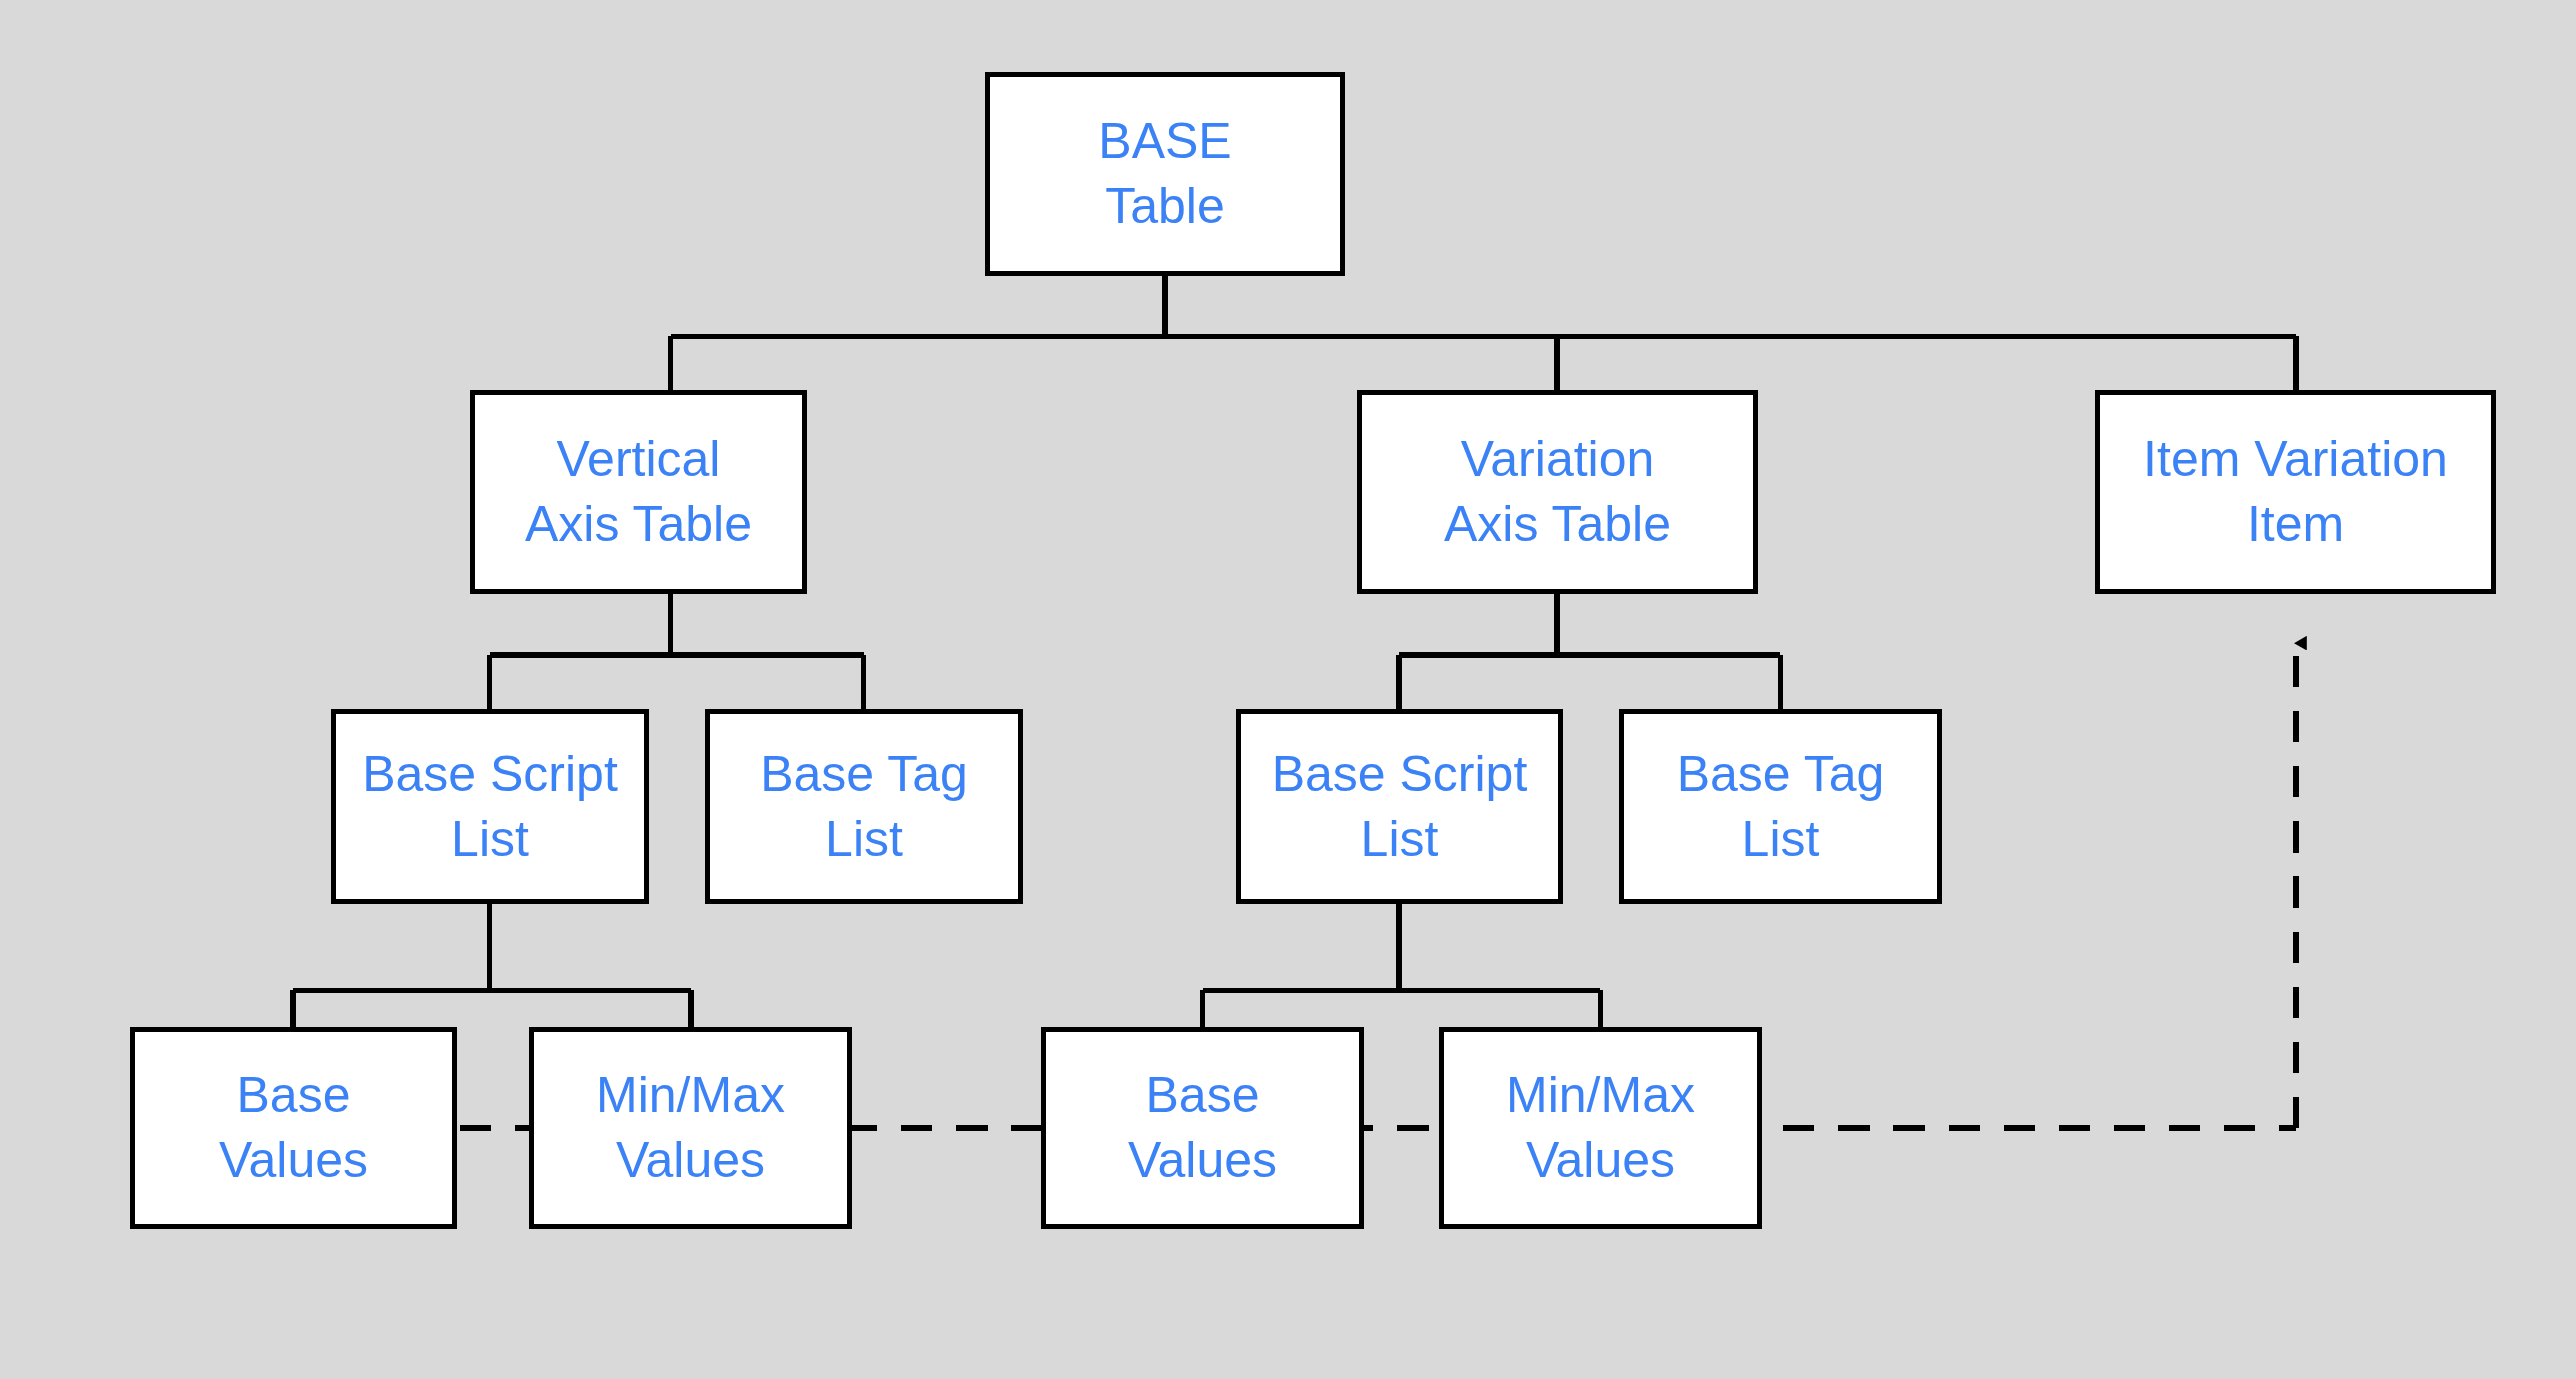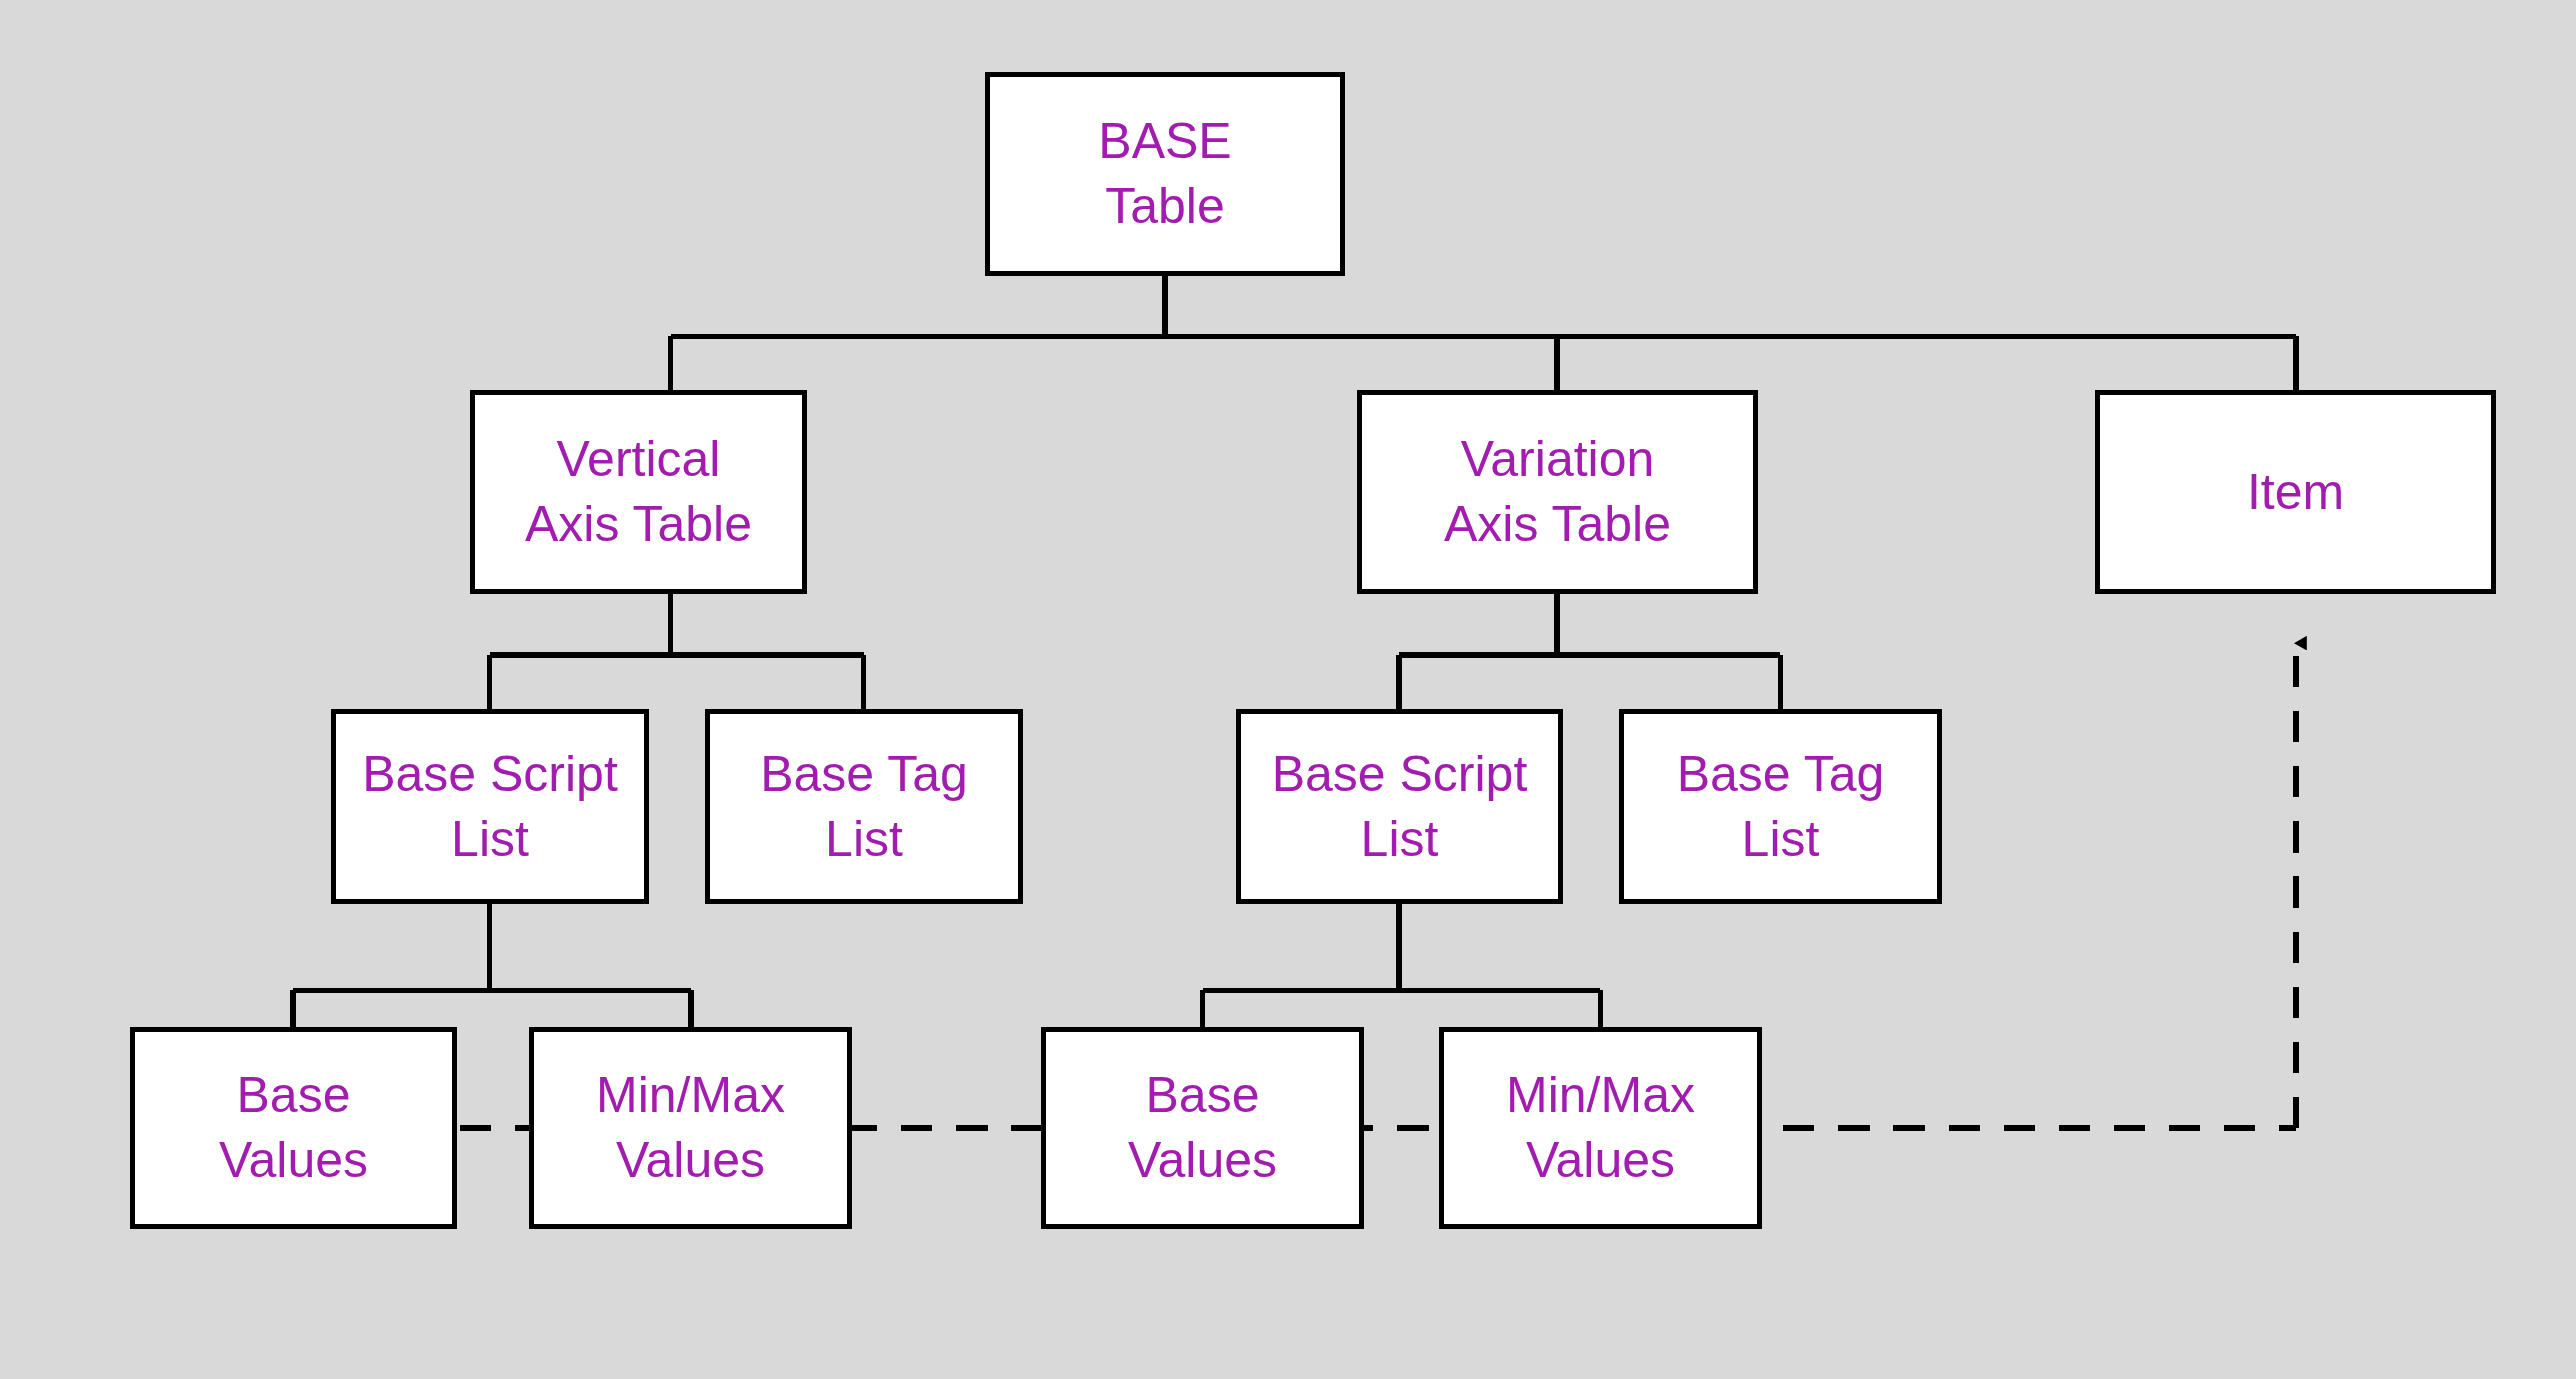--- a/index.html
+++ b/index.html
@@ -27,21 +27,21 @@
   .node {
     position: absolute;
     box-sizing: border-box;
     background: #ffffff;
     border: 5.5px solid #000000;
     display: flex;
     flex-direction: column;
     align-items: center;
     justify-content: center;
     text-align: center;
-    color: #a21caf;
+    color: #3b82f6;
     font-size: 50px;
     line-height: 1.30;
     letter-spacing: 0px;
     z-index: 5;
   }
   .node .ln {
     display: block;
     white-space: nowrap;
   }
 </style>
@@ -90,20 +90,21 @@
       </div>
       <div class="node" style="left: 470px; top: 390px; width: 337px; height: 204px; border-color: rgb(0, 0, 0); background: rgb(255, 255, 255); text-align: center;">
         <span class="ln">Vertical</span>
         <span class="ln">Axis Table</span>
       </div>
       <div class="node" style="left: 1357px; top: 390px; width: 401px; height: 204px; border-color: rgb(0, 0, 0); background: rgb(255, 255, 255);">
         <span class="ln">Variation</span>
         <span class="ln">Axis Table</span>
       </div>
       <div class="node" style="left: 2095px; top: 390px; width: 401px; height: 204px; border-color: rgb(0, 0, 0); background: rgb(255, 255, 255);">
+        <span class="ln">Item Variation</span>
         <span class="ln">Item</span>
       </div>
       <div class="node" style="left: 331px; top: 709px; width: 318px; height: 195px; border-color: rgb(0, 0, 0); background: rgb(255, 255, 255);">
         <span class="ln">Base Script</span>
         <span class="ln">List</span>
       </div>
       <div class="node" style="left: 705px; top: 709px; width: 318px; height: 195px; border-color: rgb(0, 0, 0); background: rgb(255, 255, 255);">
         <span class="ln">Base Tag</span>
         <span class="ln">List</span>
       </div>

